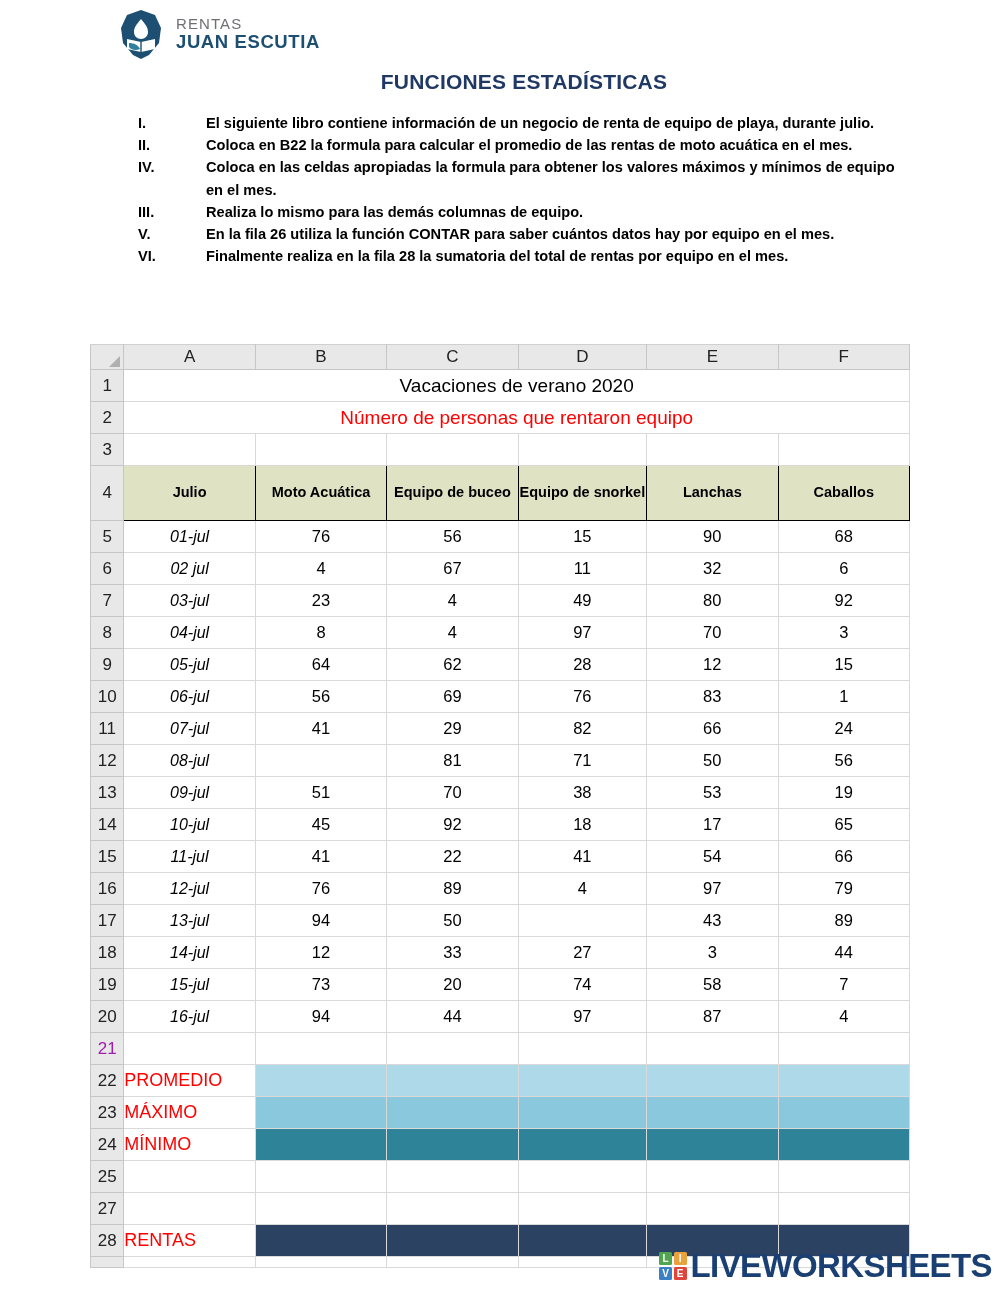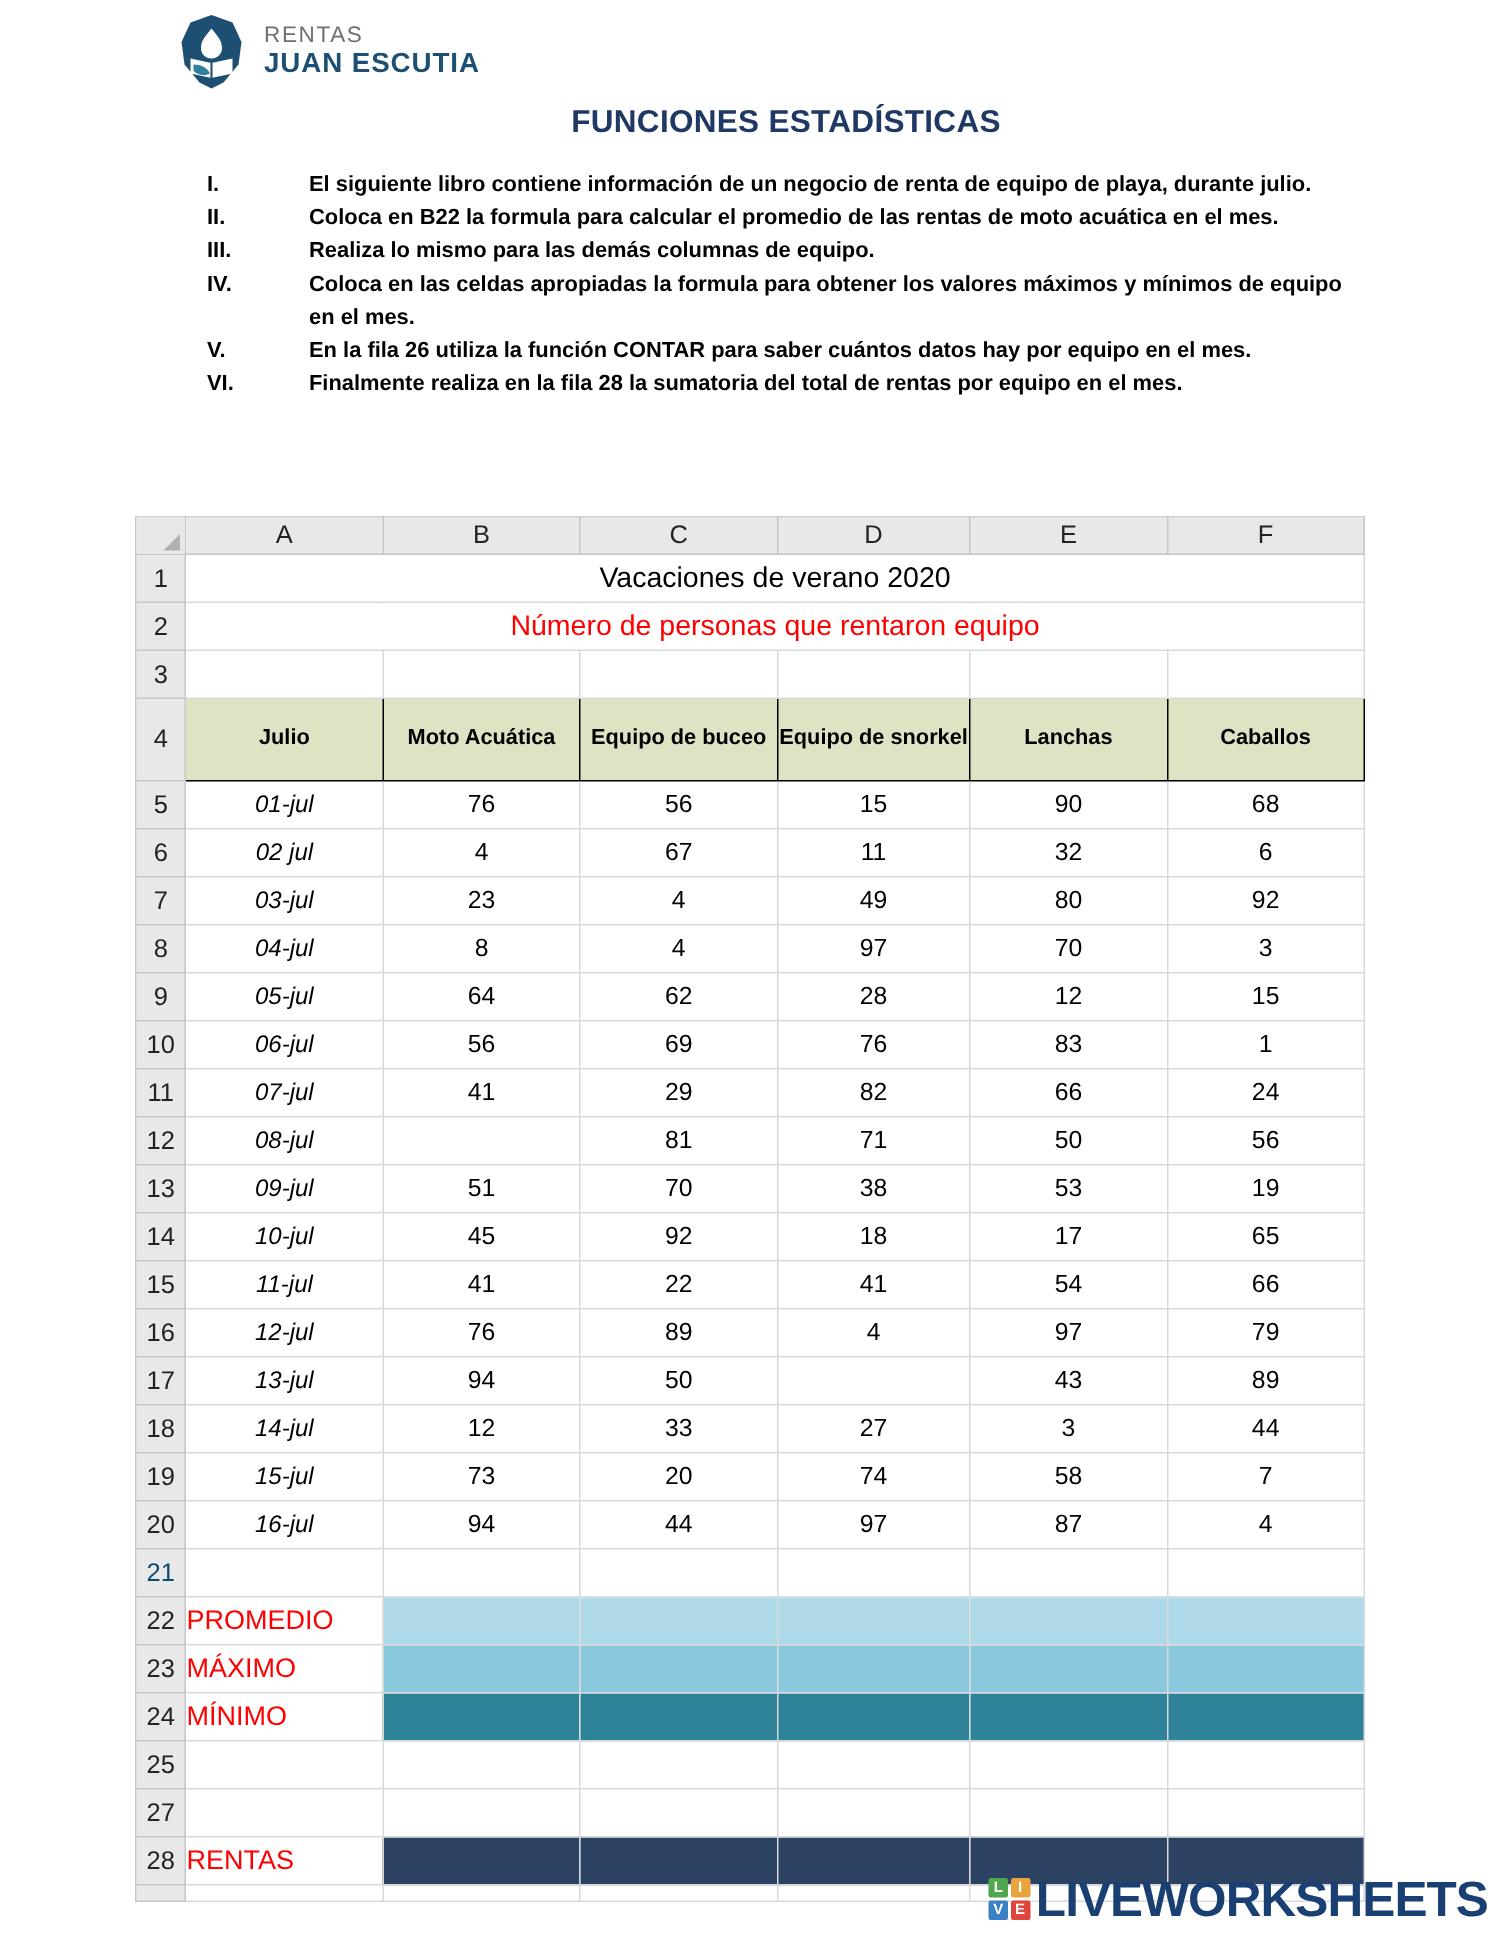--- a/index.html
+++ b/index.html
@@ -79,21 +79,21 @@
     border-left:11px solid transparent;
     border-bottom:11px solid #b0b0b0;
   }
   .rowhead{
     background:#e8e8e8;
     border:1px solid #c6c6c6;
     text-align:center; vertical-align:middle;
     font-size:17px; color:#222;
     width:33px;
   }
-  .rowhead.sel{ color:#0c4a6e; background:#e8e8e8; }
+  .rowhead.sel{ color:#a21caf; background:#e8e8e8; }
 
   .cell{
     border:1px solid #d9d9d9;
     background:#ffffff;
     text-align:center; vertical-align:middle;
     height:31px;
     font-size:16.5px; color:#000;
     font-family:"Liberation Sans", sans-serif;
   }
 
@@ -169,26 +169,26 @@
 <div class="instructions" id="ins-list">
     <div class="ins-item">
       <span class="ins-num">I.</span>
       <span class="ins-txt">El siguiente libro contiene información de un negocio de renta de equipo de playa, durante julio.</span>
     </div>
     <div class="ins-item">
       <span class="ins-num">II.</span>
       <span class="ins-txt">Coloca en B22 la formula para calcular el promedio de las rentas de moto acuática en el mes.</span>
     </div>
     <div class="ins-item">
+      <span class="ins-num">IV.</span>
+      <span class="ins-txt">Coloca en las celdas apropiadas la formula para obtener los valores máximos y mínimos de equipo en el mes.</span>
+    </div>
+    <div class="ins-item">
       <span class="ins-num">III.</span>
       <span class="ins-txt">Realiza lo mismo para las demás columnas de equipo.</span>
-    </div>
-    <div class="ins-item">
-      <span class="ins-num">IV.</span>
-      <span class="ins-txt">Coloca en las celdas apropiadas la formula para obtener los valores máximos y mínimos de equipo en el mes.</span>
     </div>
     <div class="ins-item">
       <span class="ins-num">V.</span>
       <span class="ins-txt">En la fila 26 utiliza la función CONTAR para saber cuántos datos hay por equipo en el mes.</span>
     </div>
     <div class="ins-item">
       <span class="ins-num">VI.</span>
       <span class="ins-txt">Finalmente realiza en la fila 28 la sumatoria del total de rentas por equipo en el mes.</span>
     </div>
   </div>

